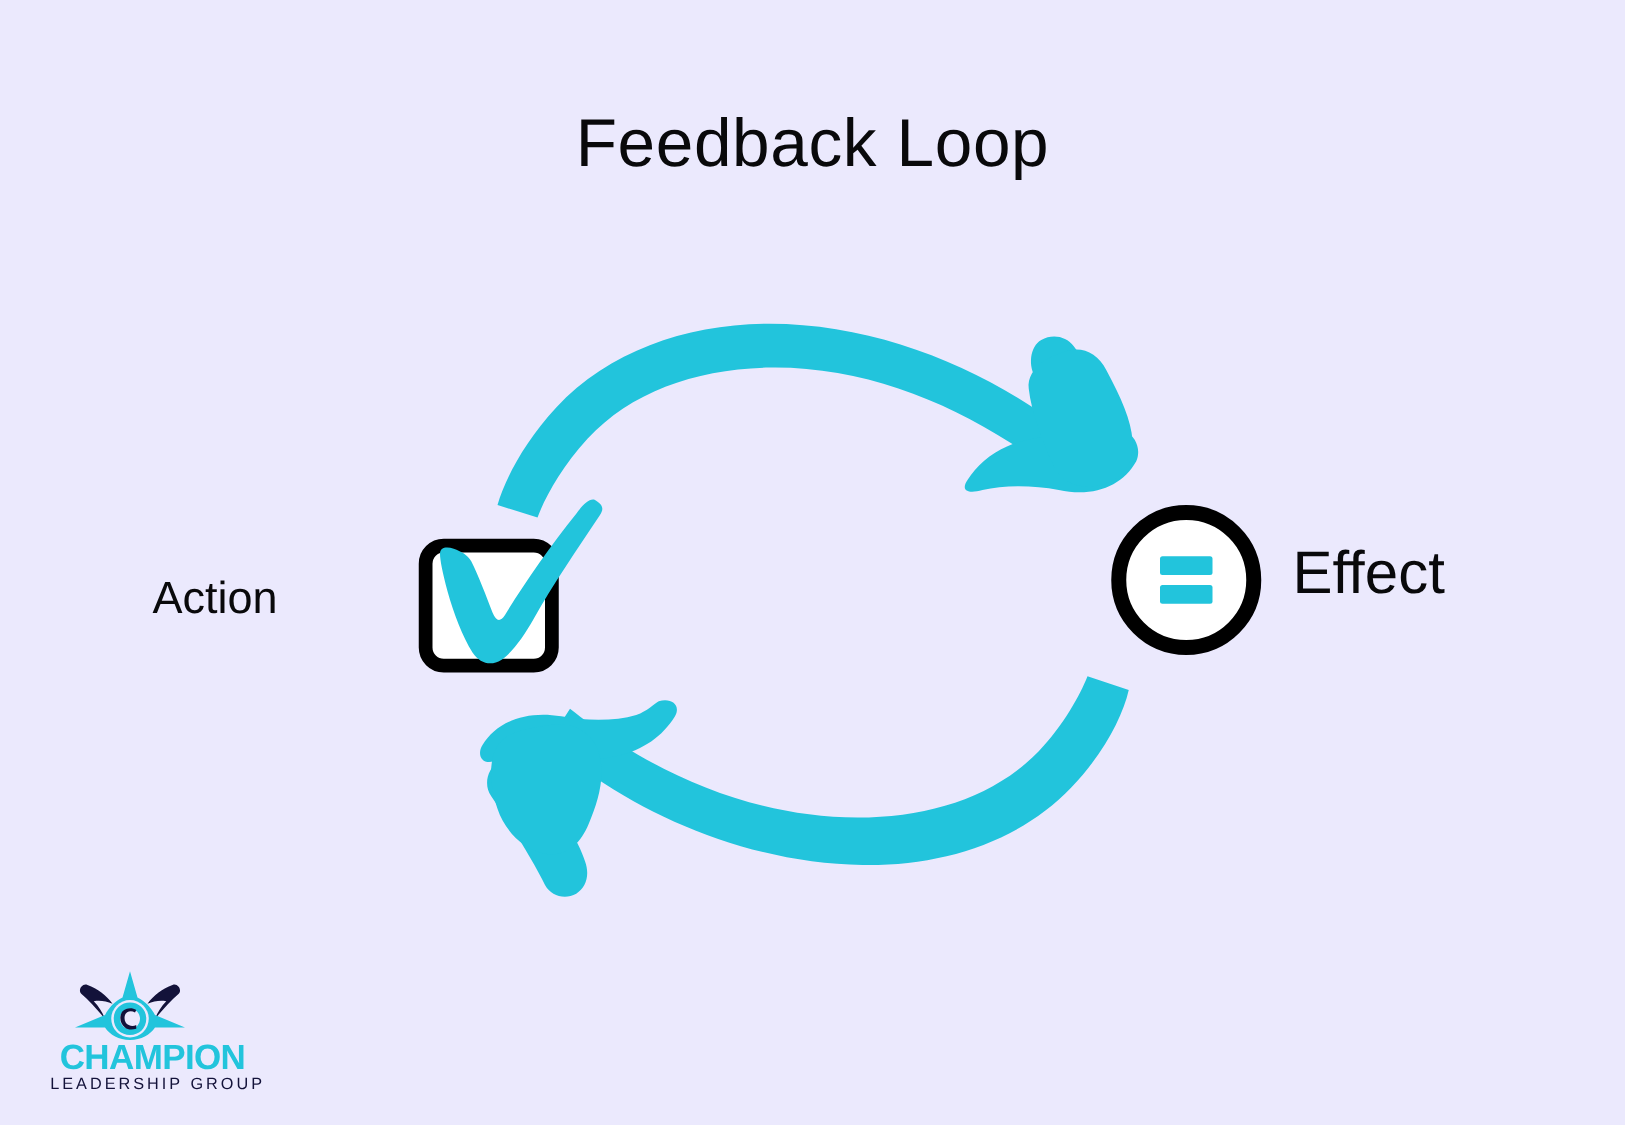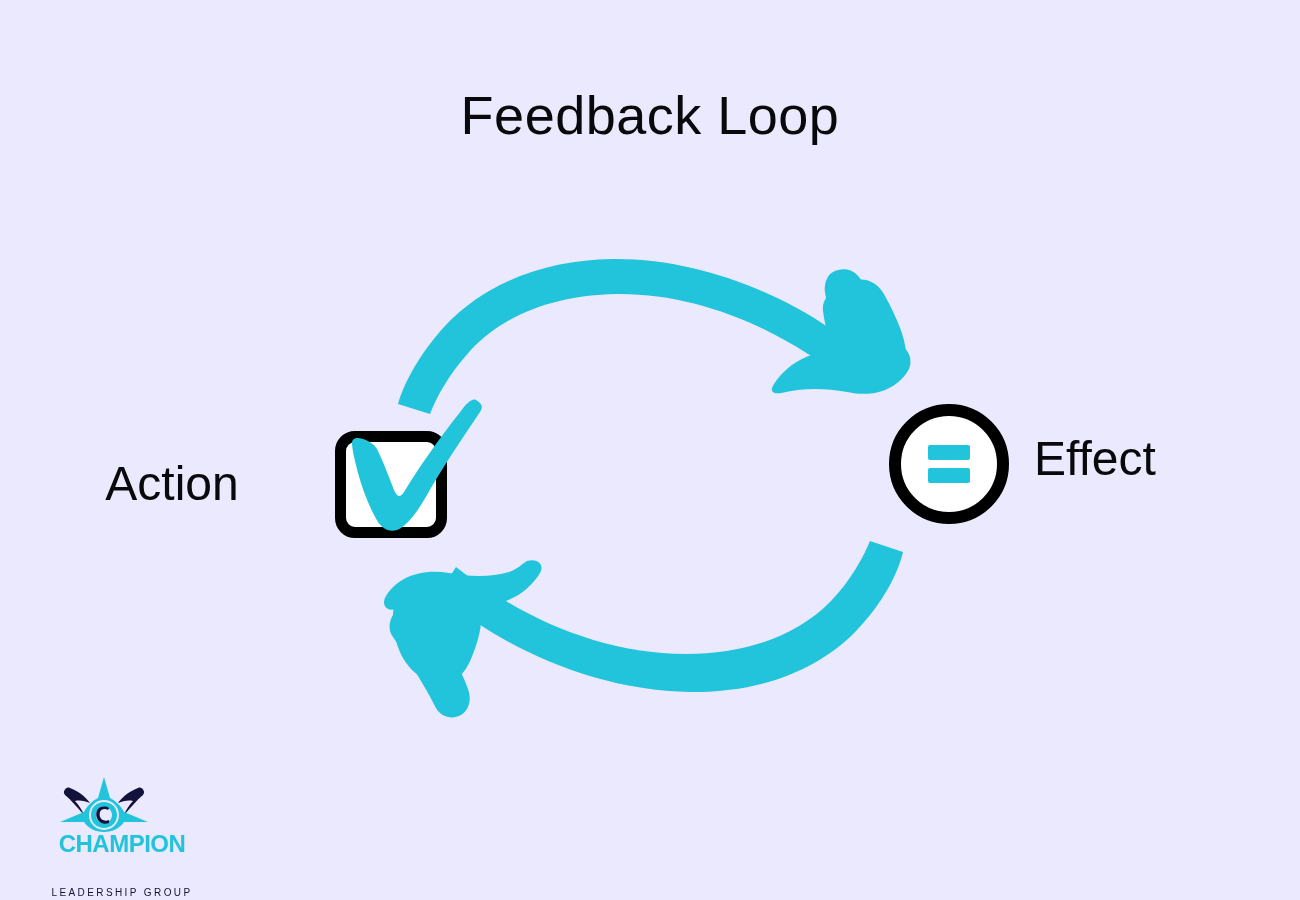--- a/index.html
+++ b/index.html
@@ -69,21 +69,21 @@
     border: 11px solid #000000;
     border-radius: 20px;
   }
   #action-label {
     position: absolute;
     left: 62px;
     top: 458px;
     width: 220px;
     text-align: center;
     font-family: "Liberation Sans", sans-serif;
-    font-size: 48px;
+    font-size: 36px;
     font-weight: 400;
     color: #09090b;
     line-height: 1.1;
   }
 
   
   #effect-node {
     position: absolute;
     left: 889px;
     top: 404px;
@@ -142,39 +142,38 @@
     width: 92px;
     height: 62px;
   }
   #logo-wordmark {
     position: absolute;
     left: 0;
     top: 56px;
     width: 180px;
     text-align: center;
     font-family: "Liberation Sans", sans-serif;
-    font-size: 24px;
+    font-size: 28px;
     font-weight: 700;
     letter-spacing: -0.5px;
     color: #22c4dc;
     line-height: 1;
   }
   #logo-tagline {
     position: absolute;
     left: 0;
     top: 84px;
     width: 180px;
-    text-align: center;
-    font-family: "Liberation Sans", sans-serif;
-    font-size: 10px;
+    text-align: right;
+    font-family: "Liberation Sans", sans-serif;
+    font-size: 13px;
     font-weight: 400;
     letter-spacing: 2.4px;
     color: #13123a;
     line-height: 1;
-    margin-top: 28px;
   }
 </style>
 </head>
 <body>
 
 <div id="canvas">
 
   <div id="page-title">Feedback Loop</div>
 
   <div id="diagram-stage">

